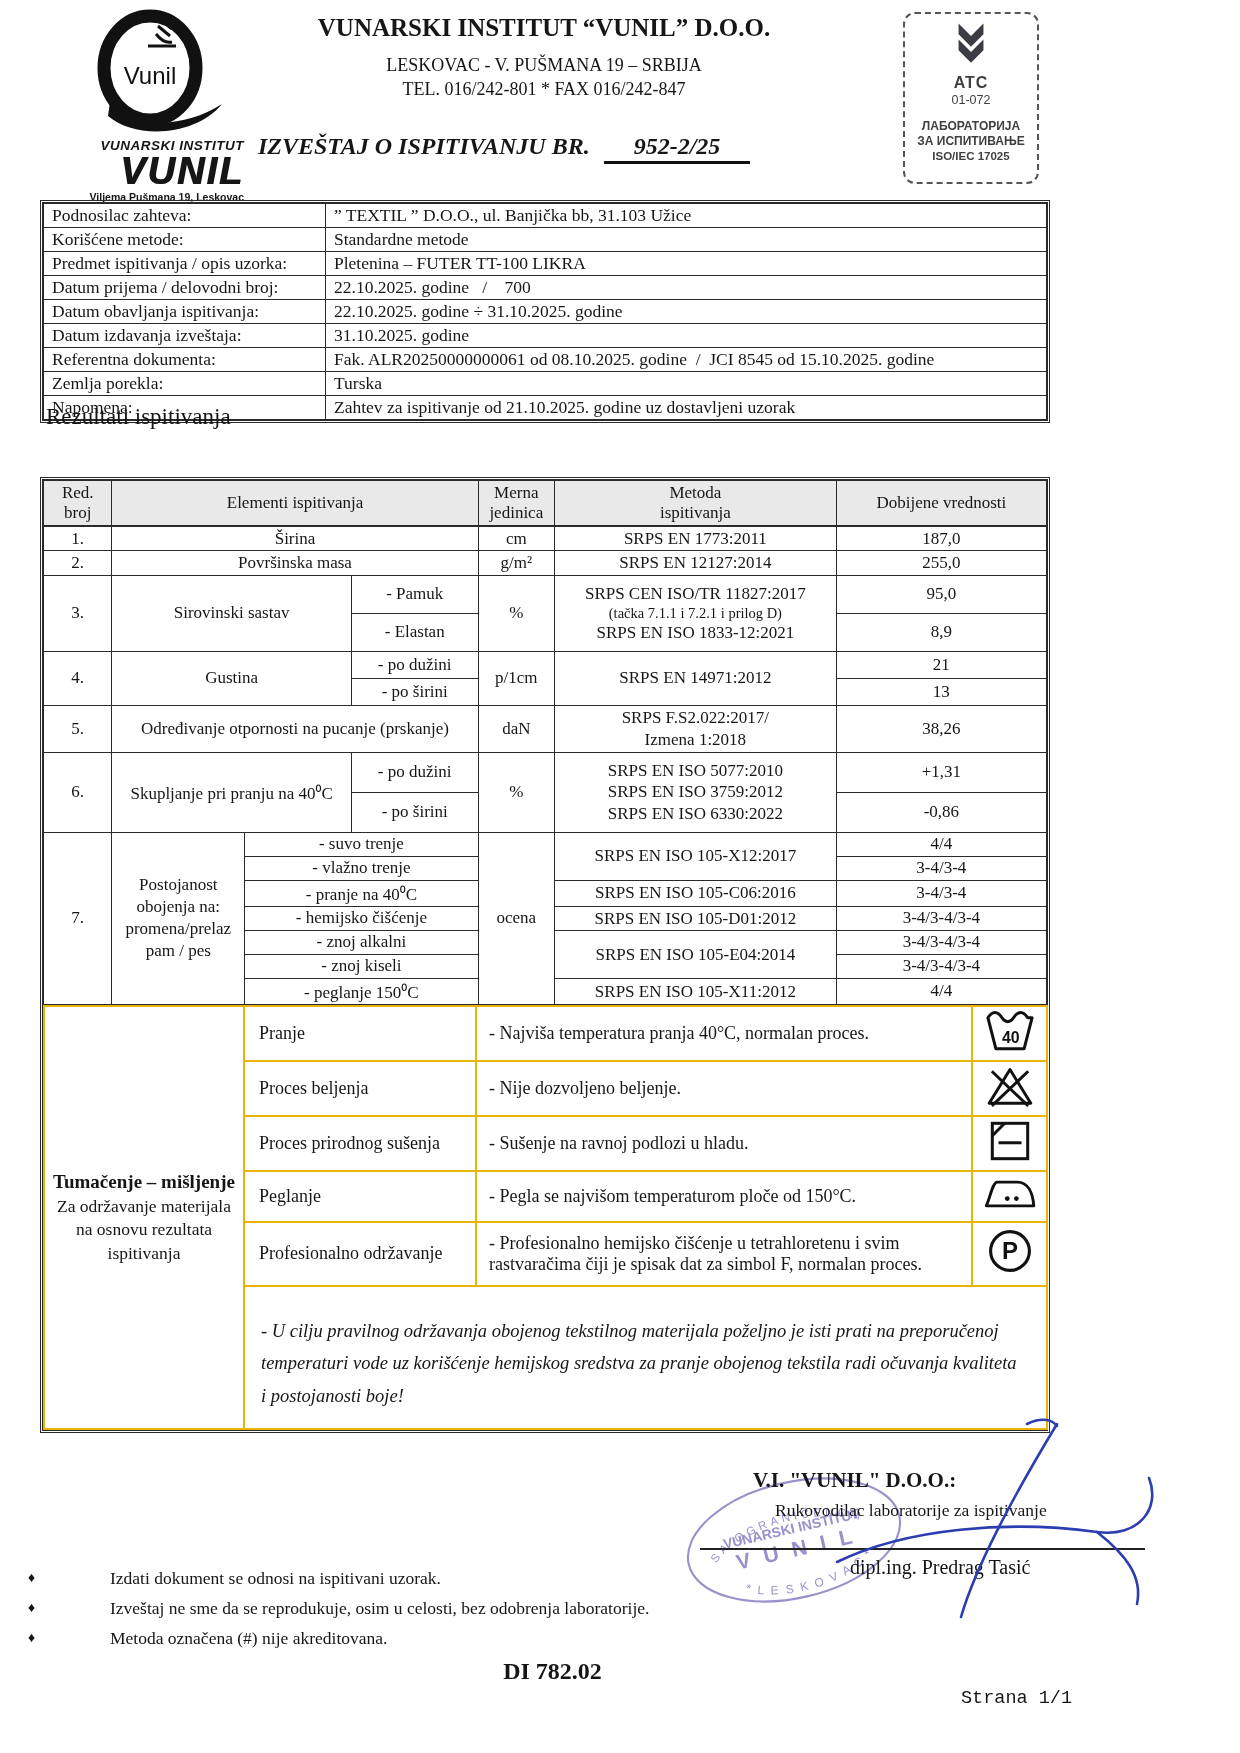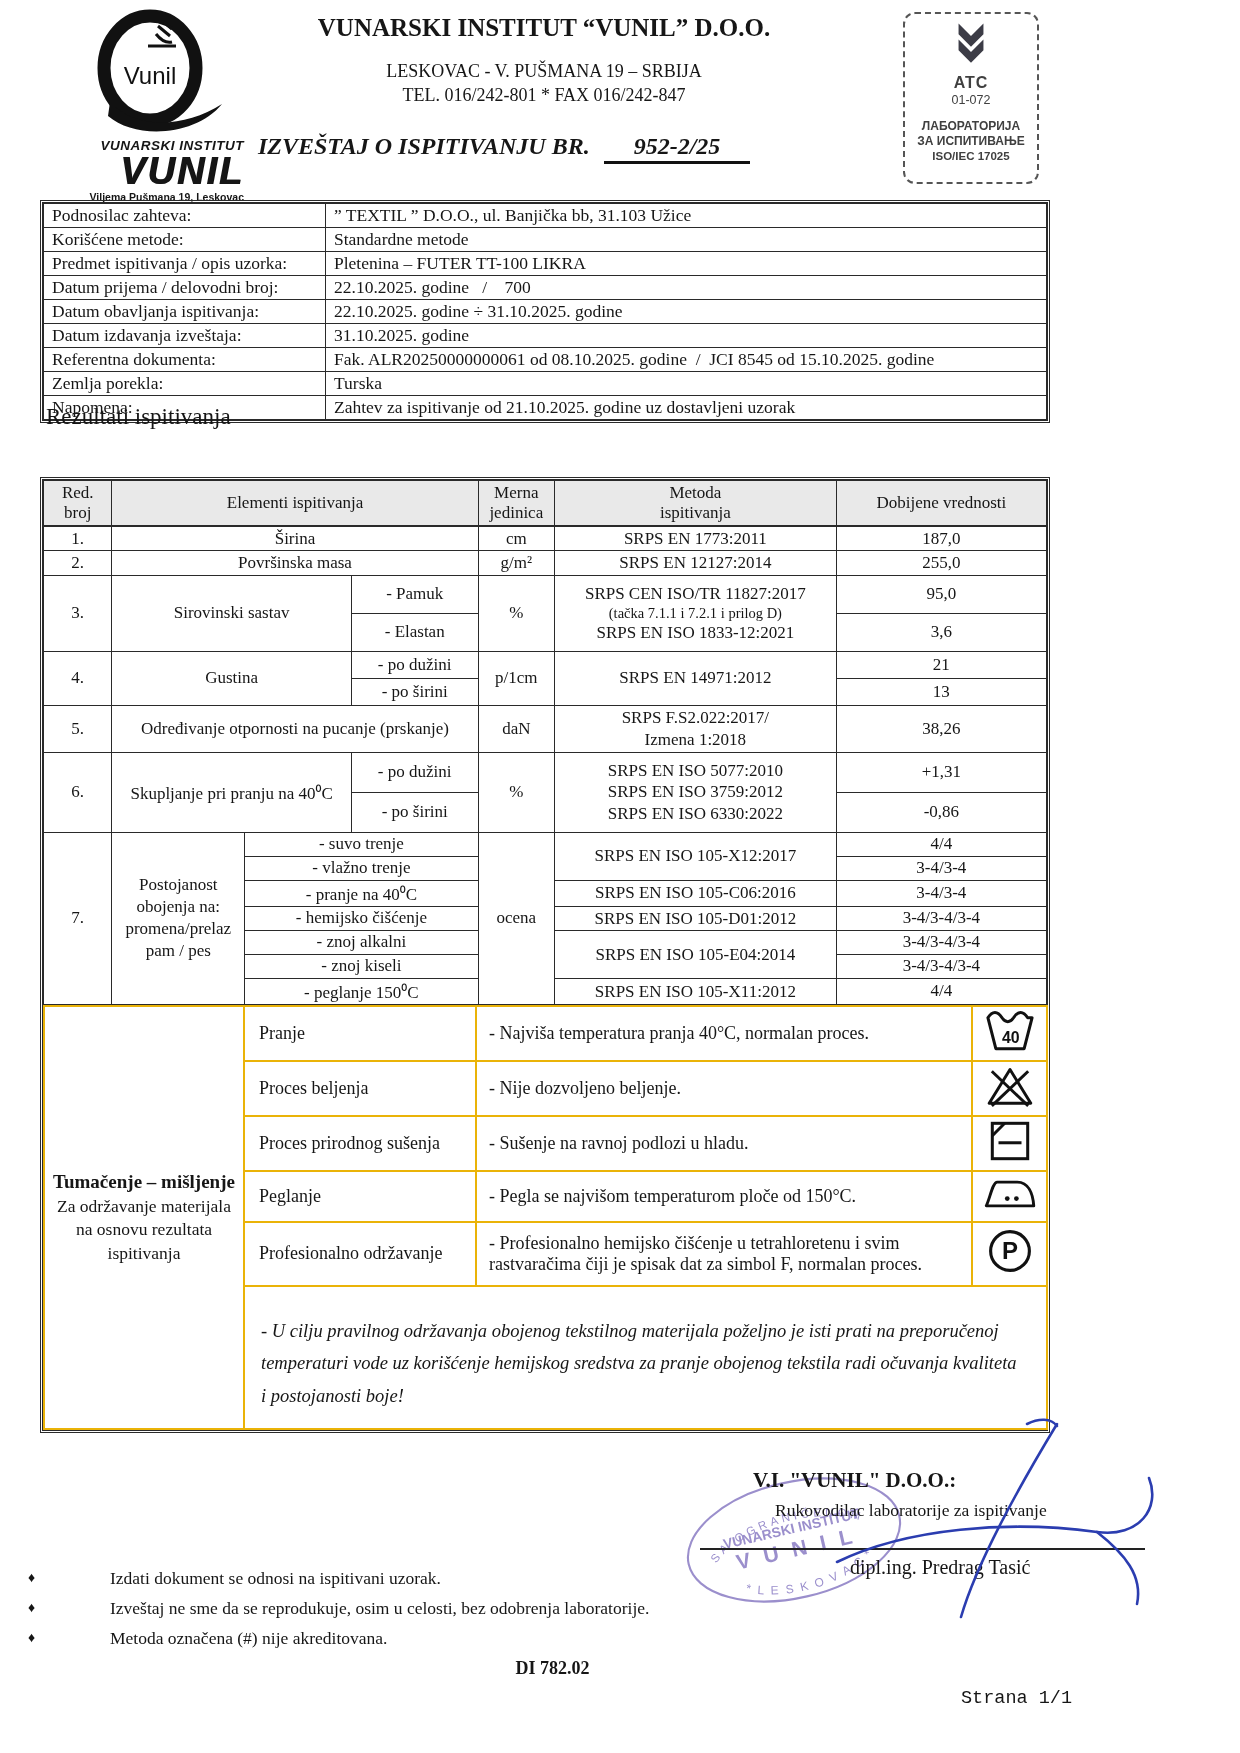--- a/index.html
+++ b/index.html
@@ -9,21 +9,21 @@
   .logo-block{position:absolute;left:52px;top:8px;width:192px;text-align:right;}
   .logo-inst{font-family:"Liberation Sans",sans-serif;font-weight:bold;font-style:italic;
              font-size:13.5px;letter-spacing:.5px;margin-top:0;}
   .logo-brand{font-family:"Liberation Sans",sans-serif;font-weight:900;font-style:italic;
               font-size:38px;letter-spacing:2px;line-height:.95;
               text-shadow:1px 0 #111;}
   .logo-addr{font-family:"Liberation Sans",sans-serif;font-weight:bold;font-size:10.5px;margin-top:2px;}
   .head-center{position:absolute;left:258px;top:14px;width:572px;text-align:center;}
   .org-name{font-size:25px;font-weight:bold;}
   .org-l2{font-size:19px;font-weight:bold;margin-top:4px;}
-  .org-l3{font-size:18px;margin-top:19px;}
+  .org-l3{font-size:18px;margin-top:13px;}
   .org-l4{font-size:18px;margin-top:3px;}
   .title-row{position:absolute;left:258px;top:133px;width:572px;}
   .rt-label{font-size:24px;font-weight:bold;font-style:italic;}
   .rt-num{font-size:24px;font-weight:bold;font-style:italic;display:inline-block;
           border-bottom:3px solid #111;padding:0 30px 1px 30px;margin-left:14px;}
   .atc-badge{position:absolute;left:903px;top:12px;width:132px;height:162px;
              border:2px dashed #555;border-radius:12px;text-align:center;
              font-family:"Liberation Sans",sans-serif;color:#404040;padding-top:6px;}
   .atc-acr{font-size:16px;font-weight:bold;letter-spacing:1px;margin-top:2px;}
   .atc-code{font-size:12.5px;margin-top:1px;}
@@ -65,21 +65,21 @@
   .sig-company{position:absolute;left:753px;top:1468px;font-size:21px;font-weight:bold;}
   .sig-role{position:absolute;left:775px;top:1500px;font-size:17.5px;}
   .sig-line{position:absolute;left:700px;top:1548px;width:445px;border-top:2px solid #222;}
   .sig-name{position:absolute;left:850px;top:1556px;font-size:20px;}
   .stamp{position:absolute;left:668px;top:1458px;width:252px;height:164px;transform:rotate(-13deg);opacity:.85;}
   .scribble{position:absolute;left:795px;top:1412px;width:380px;height:215px;}
   .footnotes{position:absolute;left:28px;top:1568px;width:720px;}
   .fn-row{display:flex;margin-bottom:9px;font-size:17.5px;}
   .fn-b{width:26px;font-size:14px;padding-top:2px;}
   .fn-t{flex:1;padding-left:56px;}
-  .doc-id{position:absolute;left:0;top:1658px;width:1105px;text-align:center;font-size:18px;font-weight:bold;}
+  .doc-id{position:absolute;left:0;top:1658px;width:1105px;text-align:center;font-size:24px;font-weight:bold;}
   .page-num{position:absolute;right:168px;top:1688px;font-size:18.5px;font-family:Liberation Mono, monospace;}
 </style>
 </head>
 <body>
 
 <div class="page">
 
   <div class="logo-block">
     <svg width="180" height="126" viewBox="0 0 180 126">
       <ellipse cx="86" cy="60" rx="46" ry="52" fill="none" stroke="#111" stroke-width="13"></ellipse>
@@ -213,21 +213,21 @@
         <td rowspan="2">%</td>
         <td rowspan="2" class="mth">
           <div>SRPS CEN ISO/TR 11827:2017</div>
           <div class="mth-s">(tačka 7.1.1 i 7.2.1 i prilog D)</div>
           <div>SRPS EN ISO 1833-12:2021</div>
         </td>
         <td>95,0</td>
       </tr>
       <tr class="h38">
         <td class="sub">- Elastan</td>
-        <td>3,6</td>
+        <td>8,9</td>
       </tr>
       <tr class="h27">
         <td rowspan="2">4.</td>
         <td rowspan="2" colspan="2" class="name">Gustina</td>
         <td class="sub">- po dužini</td>
         <td rowspan="2">p/1cm</td>
         <td rowspan="2" class="mth">SRPS EN 14971:2012</td>
         <td>21</td>
       </tr>
       <tr class="h27">

